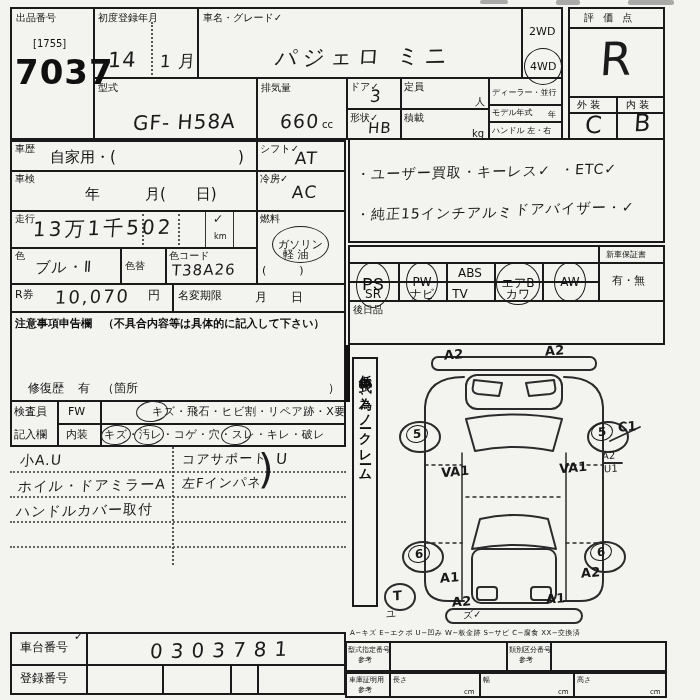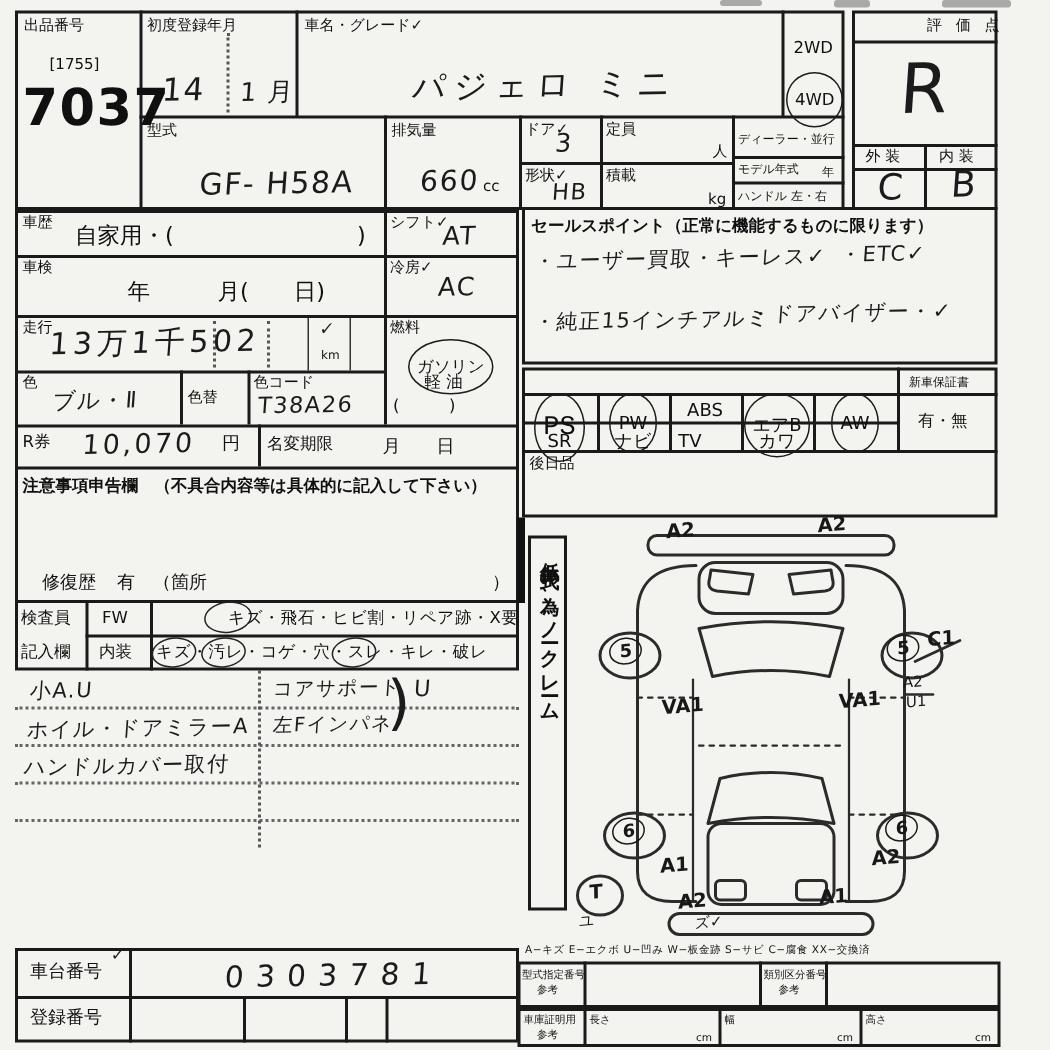--- a/index.html
+++ b/index.html
@@ -81,21 +81,21 @@
   <span class="lbl sm" style="left:492px;top:88px;">ディーラー・並行</span>
   <span class="lbl sm" style="left:492px;top:108px;">モデル年式</span>
   <span class="lbl sm" style="left:548px;top:110px;">年</span>
   <span class="lbl sm" style="left:492px;top:126px;">ハンドル 左・右</span>
 
   <div class="box" style="left:568px;top:7px;width:97px;height:133px;"></div>
   <div class="hline" style="left:568px;top:27px;width:97px;"></div>
   <div class="hline" style="left:568px;top:96px;width:97px;"></div>
   <div class="hline" style="left:568px;top:112px;width:97px;"></div>
   <div class="vline" style="left:616px;top:96px;height:44px;"></div>
-  <span class="lbl" style="left:586px;top:12px;letter-spacing:3px;padding-left:32px;">評 価 点</span>
+  <span class="lbl" style="left:552px;top:12px;letter-spacing:3px;padding-left:32px;">評 価 点</span>
   <span class="hw" style="left:600px;top:32px;font-size:46px;">R</span>
   <span class="lbl" style="left:577px;top:99px;">外 装</span>
   <span class="lbl" style="left:626px;top:99px;">内 装</span>
   <span class="hw" style="left:585px;top:111px;font-size:24px;">C</span>
   <span class="hw" style="left:634px;top:109px;font-size:24px;">B</span>
 
   <div class="box" style="left:10px;top:140px;width:336px;height:307px;"></div>
   <div class="hline" style="left:10px;top:170px;width:336px;"></div>
   <div class="hline" style="left:10px;top:210px;width:336px;"></div>
   <div class="hline" style="left:10px;top:247px;width:246px;"></div>
@@ -169,21 +169,20 @@
   <div class="vdot" style="left:172px;top:447px;height:118px;"></div>
   <span class="hw" style="left:20px;top:452px;font-size:14px;">小A.U</span>
   <span class="hw" style="left:18px;top:477px;font-size:14px;">ホイル・ドアミラーA</span>
   <span class="hw" style="left:16px;top:502px;font-size:14px;">ハンドルカバー取付</span>
   <span class="hw" style="left:182px;top:450px;font-size:13px;">コアサポート</span>
   <span class="hw" style="left:182px;top:474px;font-size:13px;">左Fインパネ</span>
   <span class="hw" style="left:258px;top:446px;font-size:40px;transform:none;">)</span>
   <span class="hw" style="left:276px;top:450px;font-size:15px;">U</span>
 
   <div class="box" style="left:348px;top:138px;width:317px;height:105px;"></div>
-  <span style="position:absolute;left:354px;top:143px;font-size:11px;font-weight:bold;">セールスポイント（正常に機能するものに限ります）</span>
   <span class="hw" style="left:356px;top:165px;font-size:14px;">・ユーザー買取</span>
   <span class="hw" style="left:462px;top:163px;font-size:14px;">・キーレス✓</span>
   <span class="hw" style="left:560px;top:161px;font-size:14px;">・ETC✓</span>
   <span class="hw" style="left:356px;top:205px;font-size:14px;">・純正15インチアルミ</span>
   <span class="hw" style="left:500px;top:200px;font-size:14px;">・ドアバイザー・✓</span>
 
   <div class="box" style="left:348px;top:245px;width:317px;height:100px;"></div>
   <div class="hline" style="left:348px;top:262px;width:317px;"></div>
   <div class="hline" style="left:348px;top:281px;width:250px;"></div>
   <div class="hline" style="left:348px;top:300px;width:317px;"></div>

